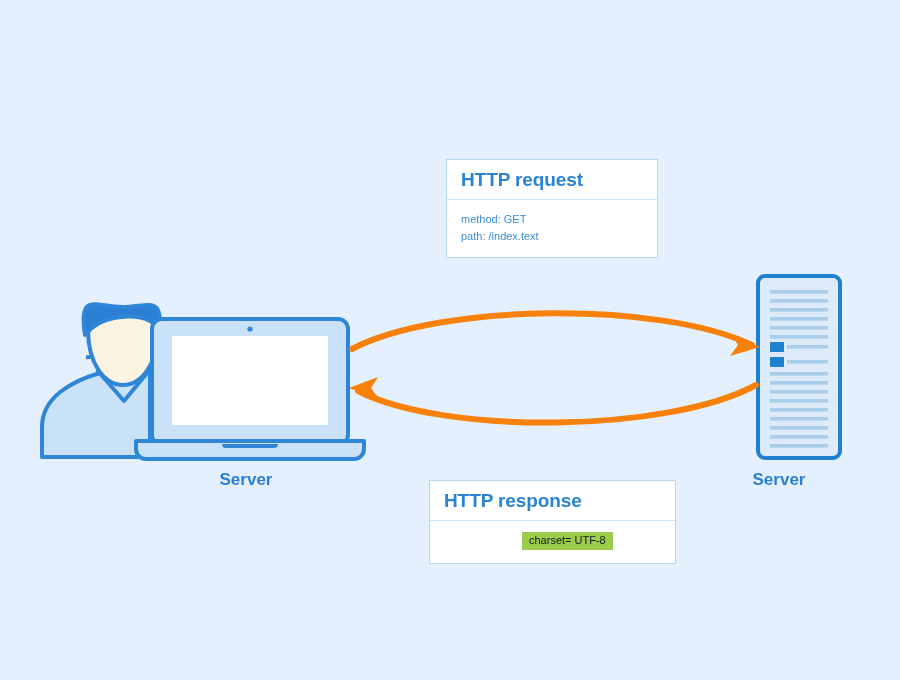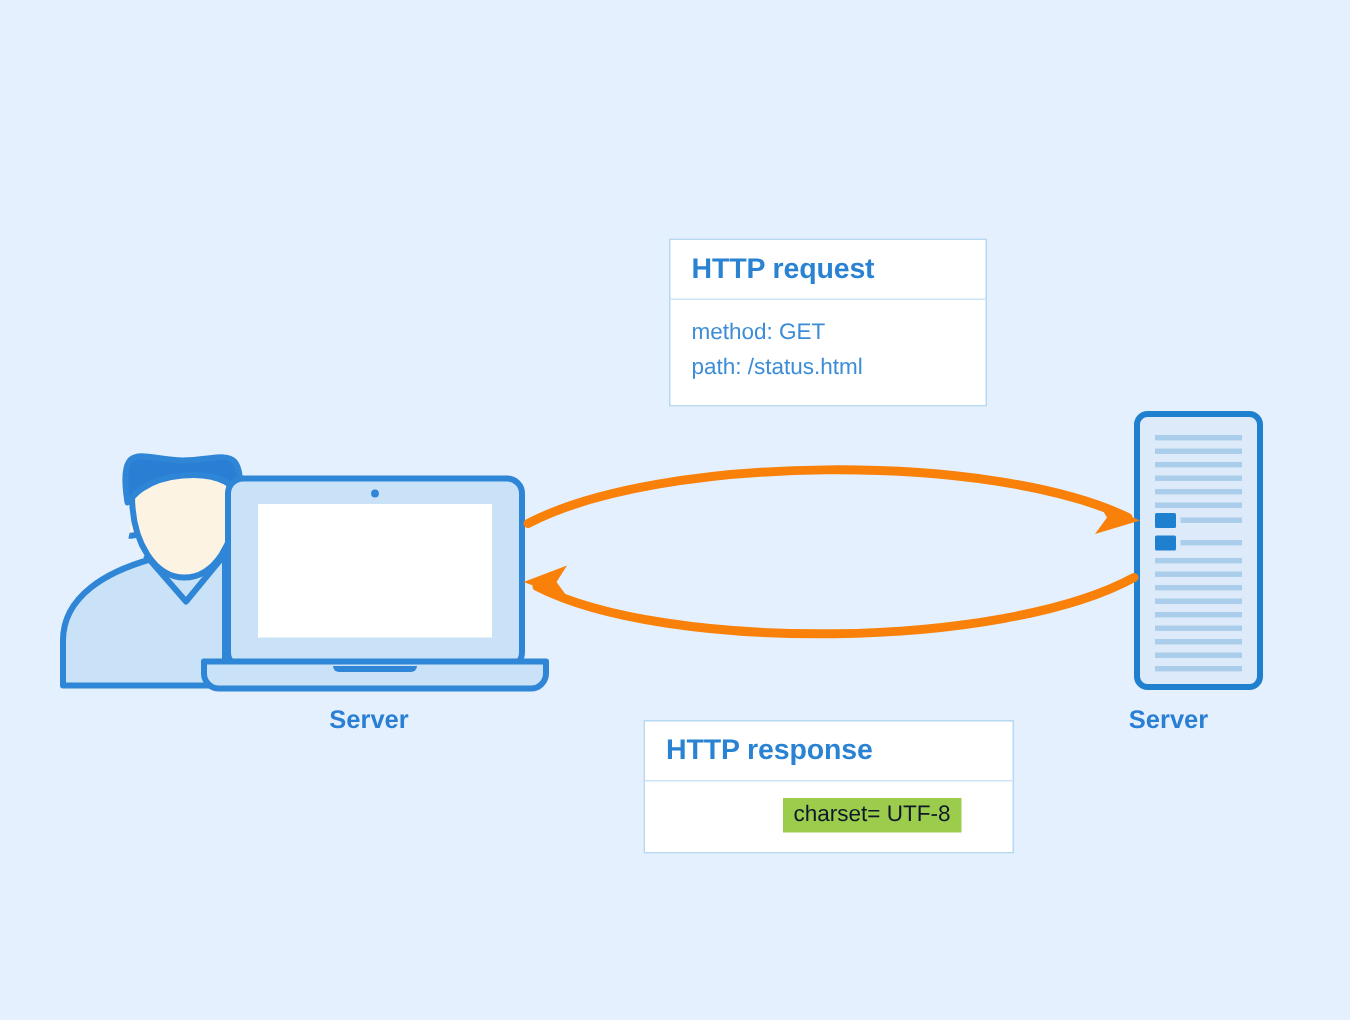--- a/index.html
+++ b/index.html
@@ -32,21 +32,21 @@
     border-bottom: 1px solid #cfe4f6;
     font-size: 19px;
     font-weight: bold;
     color: #2a83d2;
     letter-spacing: -0.1px;
   }
   .info-box .box-body {
     padding: 11px 14px 13px 14px;
   }
   .info-box .box-line {
-    font-size: 15px;
+    font-size: 11px;
     color: #3c8dd6;
     line-height: 1.52;
     white-space: nowrap;
   }
   .info-box .box-line.indented {
     padding-left: 78px;
   }
   .hl {
     background: #9ccc4c;
     color: #0f172a;
@@ -164,21 +164,21 @@
     <g>
       <path d="M756,340 C668,388 444,390 358,346" fill="none" stroke="#f98009" stroke-width="6" stroke-linecap="round"></path>
       <path d="M349,343 L378,332 L371,343 L379,354 Z" fill="#f98009"></path>
     </g>
   </svg>
 
   <div class="info-box" id="request-box">
     <div class="box-header">HTTP request</div>
     <div class="box-body">
       <div class="box-line">method: GET</div>
-      <div class="box-line">path: /status.html</div>
+      <div class="box-line">path: /index.text</div>
     </div>
   </div>
 
   <div class="info-box" id="response-box">
     <div class="box-header">HTTP response</div>
     <div class="box-body">
       <div class="box-line indented"><span class="hl">charset= UTF-8</span></div>
     </div>
   </div>
 

